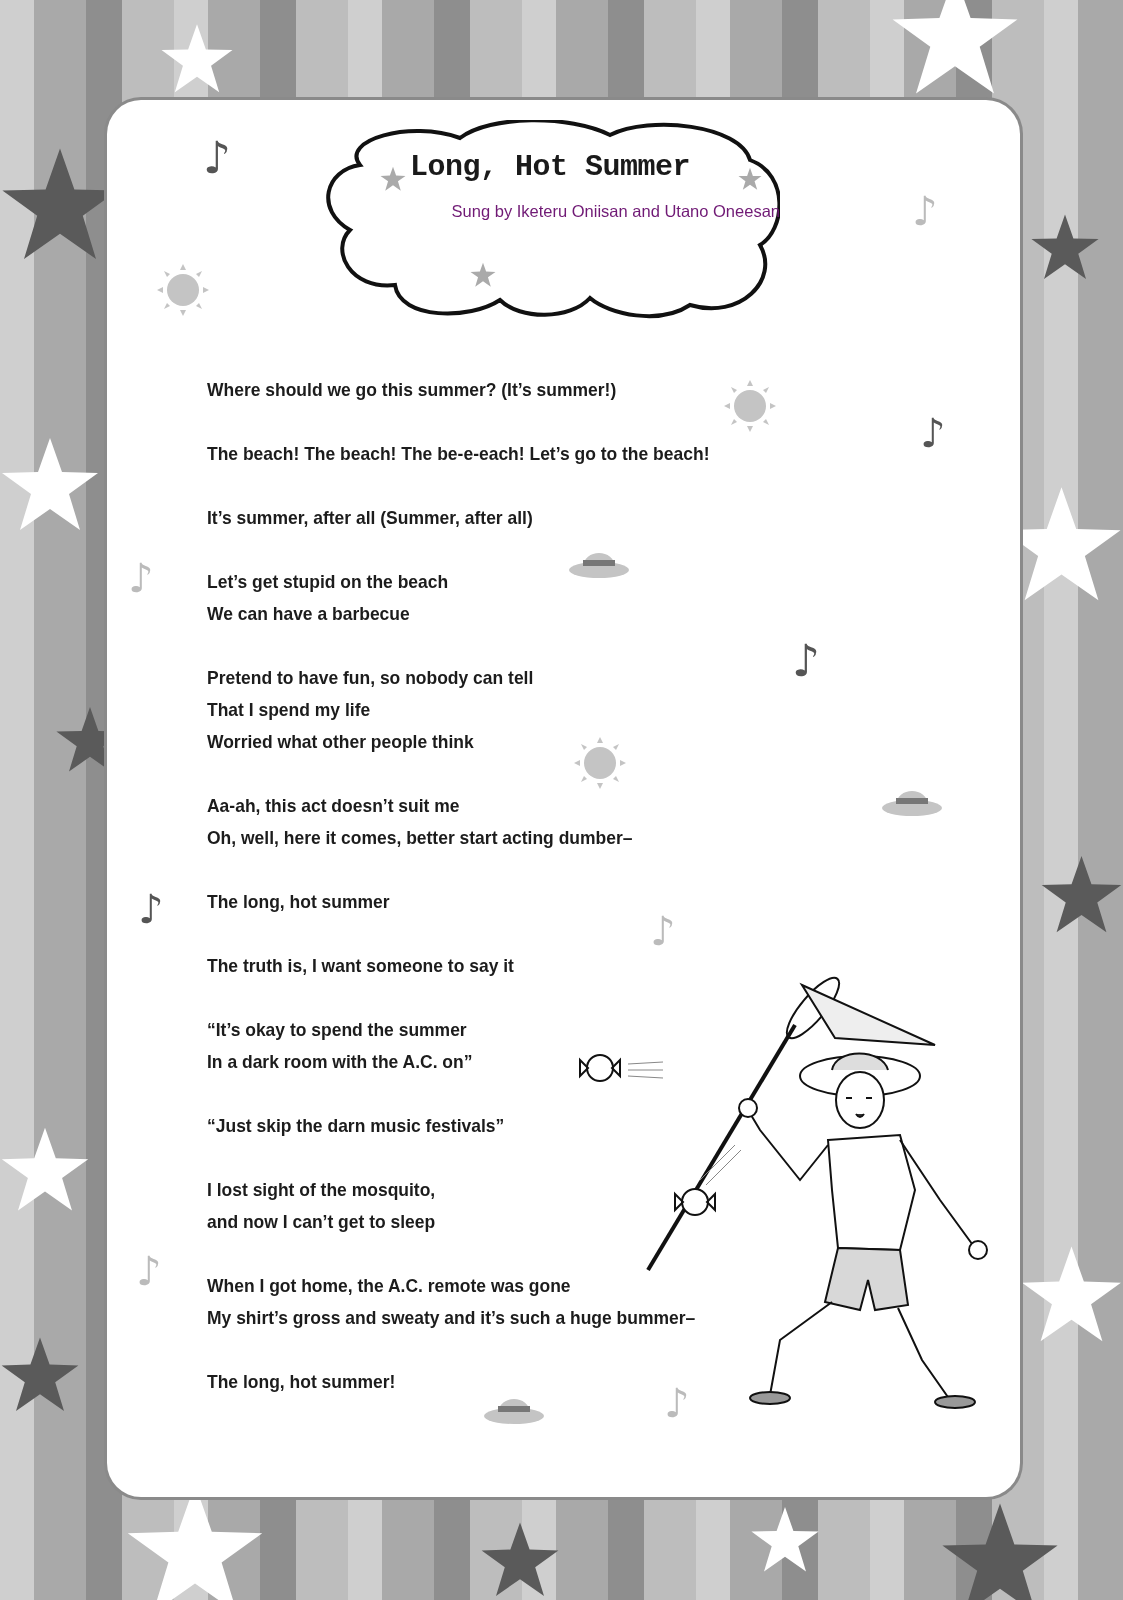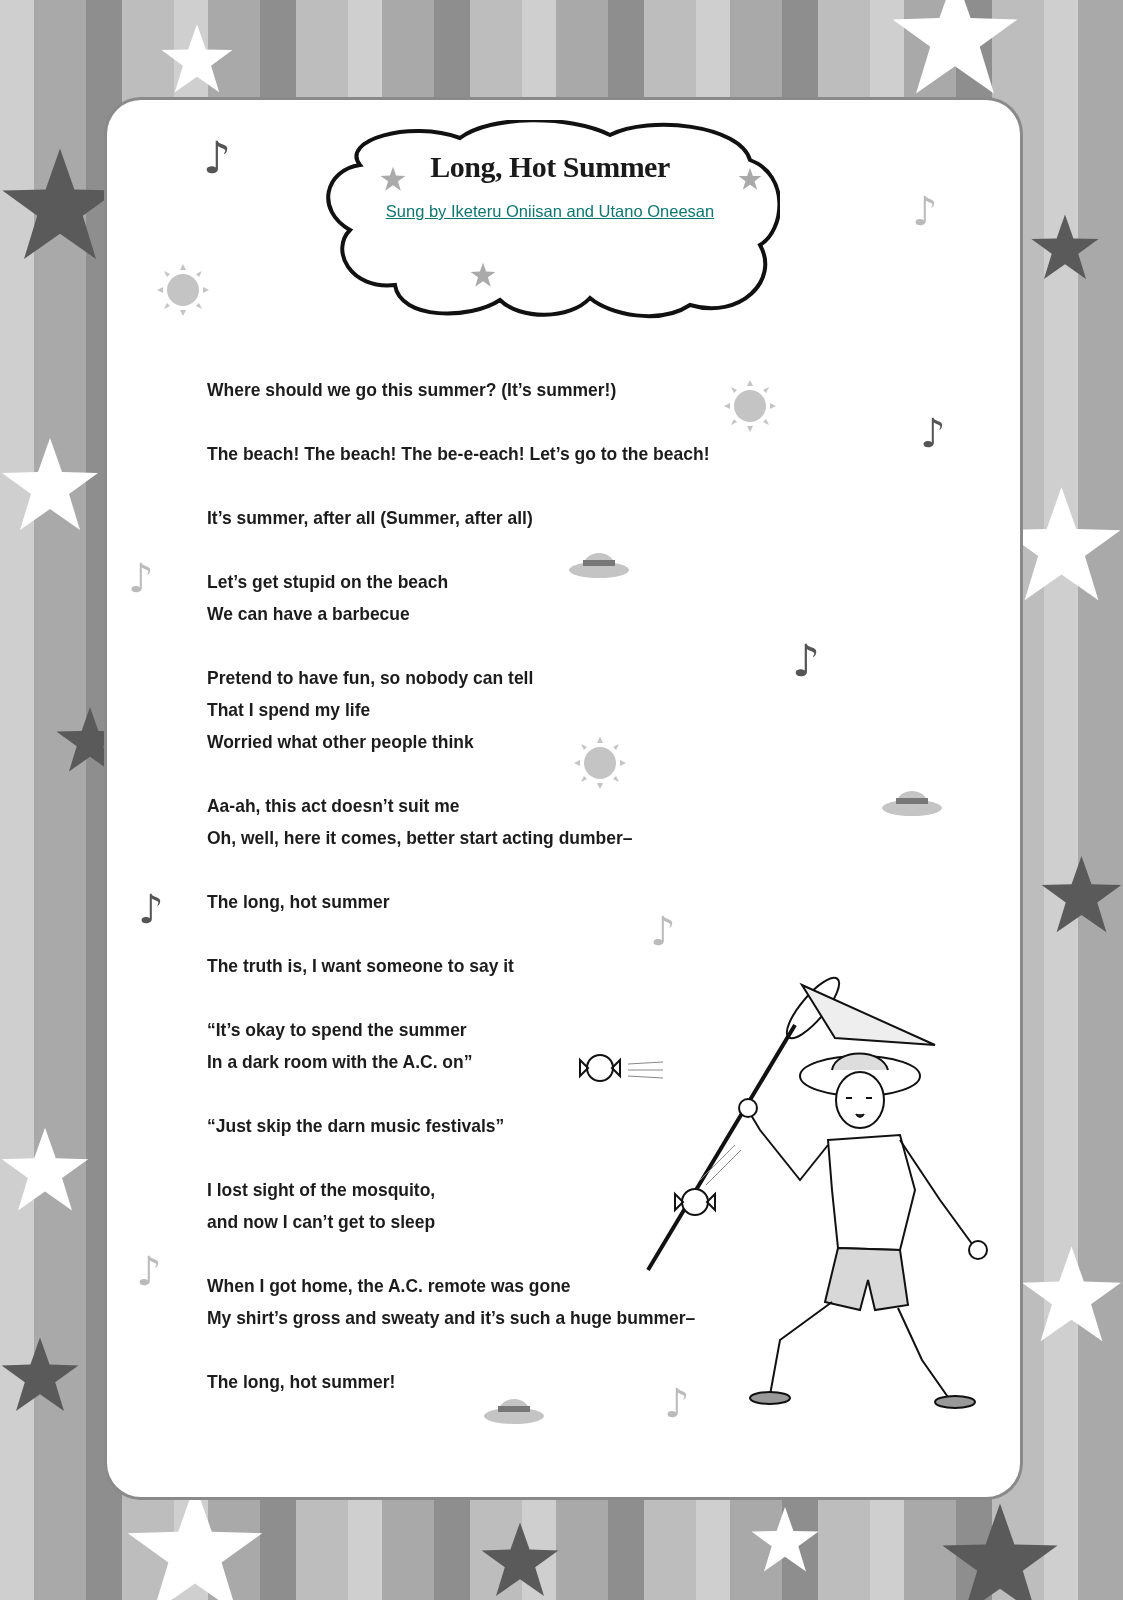--- a/index.html
+++ b/index.html
@@ -14,26 +14,26 @@
   }
   .star { position:absolute; }
   .panel {
     position:absolute; left:107px; top:100px; width:913px; height:1397px;
     background:#fff; border-radius:34px;
     box-shadow: 0 0 0 3px #8a8a8a;
   }
   .cloud { position:absolute; left:320px; top:120px; width:460px; height:200px; }
   .title {
     position:absolute; left:320px; top:150px; width:460px; text-align:center;
-    font-family:Liberation Serif, serif;
+    font-family:Liberation Mono, monospace;
     font-weight:bold; font-size:30px; color:#1a1a1a; letter-spacing:-0.5px;
   }
   .subtitle {
-    position:absolute; left:320px; top:202px; width:460px; text-align:center;
-    font-family:"Liberation Sans", sans-serif; font-size:16.5px; color:#0f766e;text-decoration:underline;
+    position:absolute; left:320px; top:202px; width:460px; text-align:right;
+    font-family:"Liberation Sans", sans-serif; font-size:16.5px; color:#701a75;
   }
   .lyrics {
     position:absolute; left:207px; top:374px; width:620px;
     font-family:"Liberation Sans", sans-serif; font-weight:bold;
     font-size:19px; color:#1c1c1c; line-height:32px; transform:scaleX(0.92); transform-origin:left top;
   }
   .stanza { margin:0 0 32px 0; }
   .stanza div { white-space:nowrap; }
   .deco { position:absolute; }
   .figure { position:absolute; left:570px; top:930px; width:430px; height:480px; }

